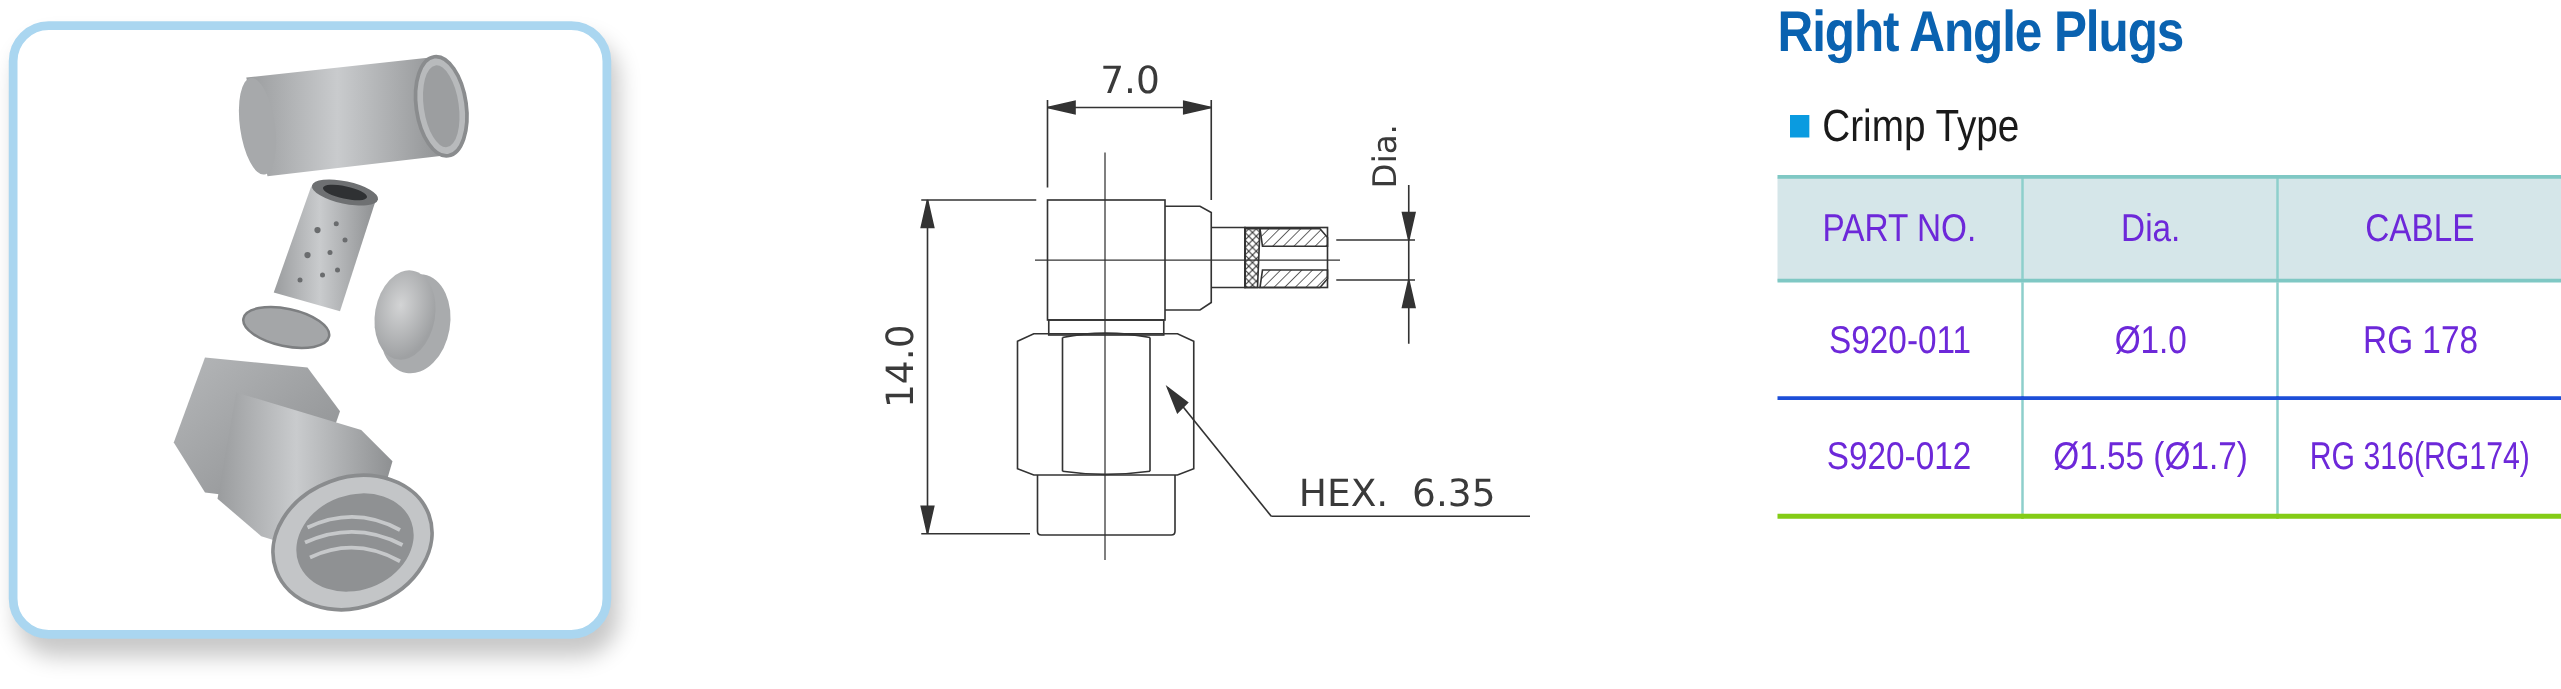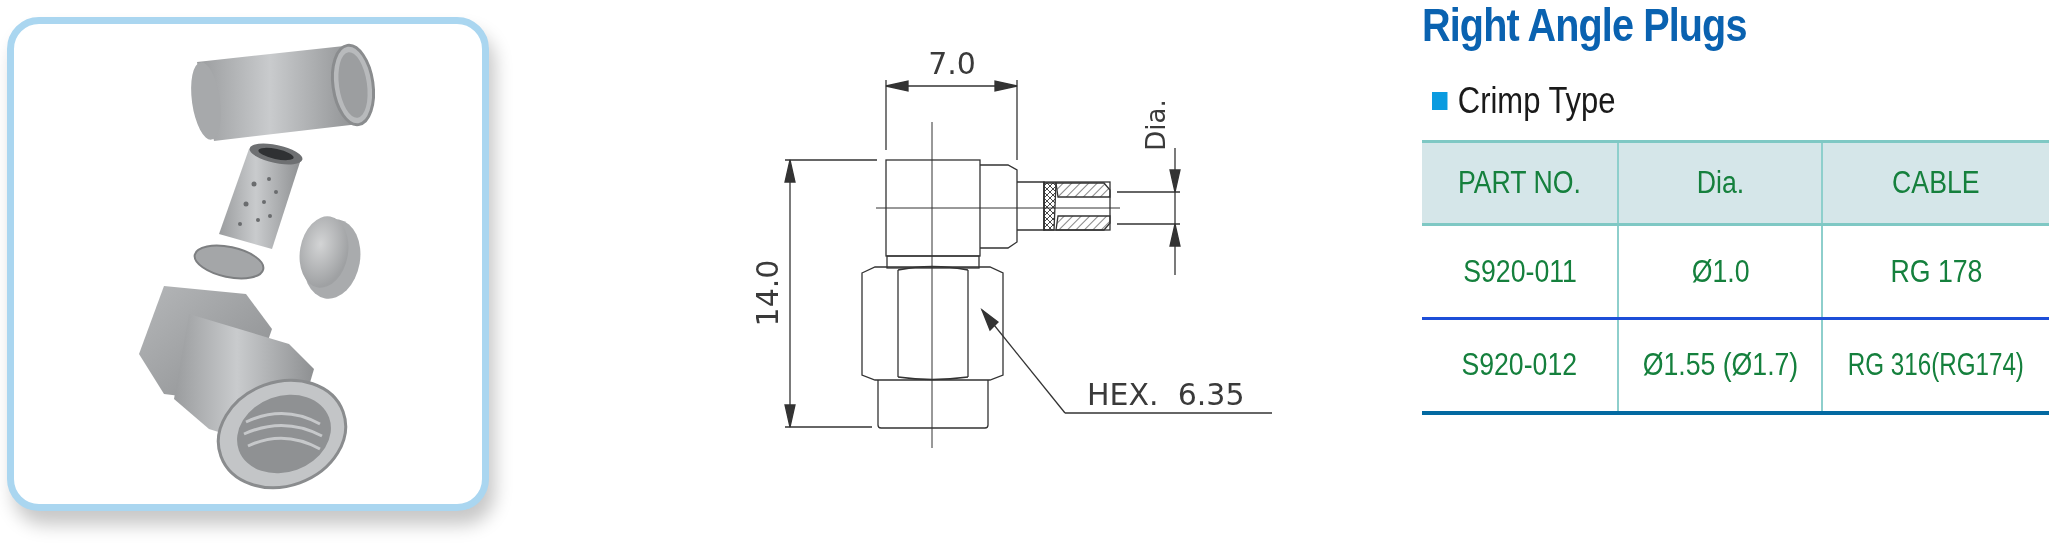--- a/index.html
+++ b/index.html
@@ -7,51 +7,51 @@
     body { position: relative; font-family: "Liberation Sans", sans-serif; }
 
     .photo-frame {
       position: absolute; left: 7px; top: 17px; width: 482px; height: 494px;
       border: 7px solid #aad6f0; border-radius: 32px; background: #ffffff;
       box-shadow: 6px 14px 18px rgba(0,0,0,0.22);
       overflow: hidden;
     }
     .photo-frame svg { position: absolute; left: 0; top: 0; }
 
-    .drawing { position: absolute; left: 732px; top: 30px; width: 540px; height: 420px; }
+    .drawing { position: absolute; left: 684px; top: 30px; width: 540px; height: 420px; }
     .drawing svg text { font-family: "DejaVu Sans", sans-serif; fill: #3a3a3a; }
 
     .title {
       position: absolute; left: 1422px; top: -2px;
       font-family: "Liberation Sans", sans-serif; font-weight: bold;
       font-size: 46px; color: #0a62b0; letter-spacing: -1px;
       transform: scaleX(0.86); transform-origin: left top;
       white-space: nowrap;
     }
     .subtitle {
       position: absolute; left: 1432px; top: 80px; display: flex; align-items: center;
       font-size: 36px; color: #1a1a1a;
       transform: scaleX(0.86); transform-origin: left top; white-space: nowrap;
     }
     .subtitle .bullet { width: 18px; height: 18px; background: #0a9be0; margin-right: 12px; display: inline-block; }
 
     .spec-table {
       position: absolute; left: 1422px; top: 140px; width: 627px;
       border-collapse: collapse;
-      font-size: 31px; color: #15803d;
+      font-size: 31px; color: #6d28d9;
     }
     .spec-table th, .spec-table td {
       text-align: center; vertical-align: middle; font-weight: normal;
       border-left: 2px solid #8ecfcc;
       white-space: nowrap;
     }
     .spec-table th:first-child, .spec-table td:first-child { border-left: none; }
     .spec-table thead tr { background: #d5e6e9; height: 83px; border-top: 3px solid #7fc8c4; border-bottom: 3px solid #7fc8c4; }
     .spec-table tbody tr { height: 94px; border-bottom: 3px solid #1d4ed8; }
-    .spec-table tbody tr:last-child { border-bottom: 4px solid #0369a1; }
+    .spec-table tbody tr:last-child { border-bottom: 4px solid #84cc16; }
     .col-part { width: 209px; }
     .col-dia { width: 209px; }
     .col-cable { width: 209px; }
     .cell-inner { display: inline-block; transform: scaleX(0.86); }
     .cable-narrow { transform: scaleX(0.78); }
   </style>
 </head>
 <body>
 
 <div class="photo-frame">

